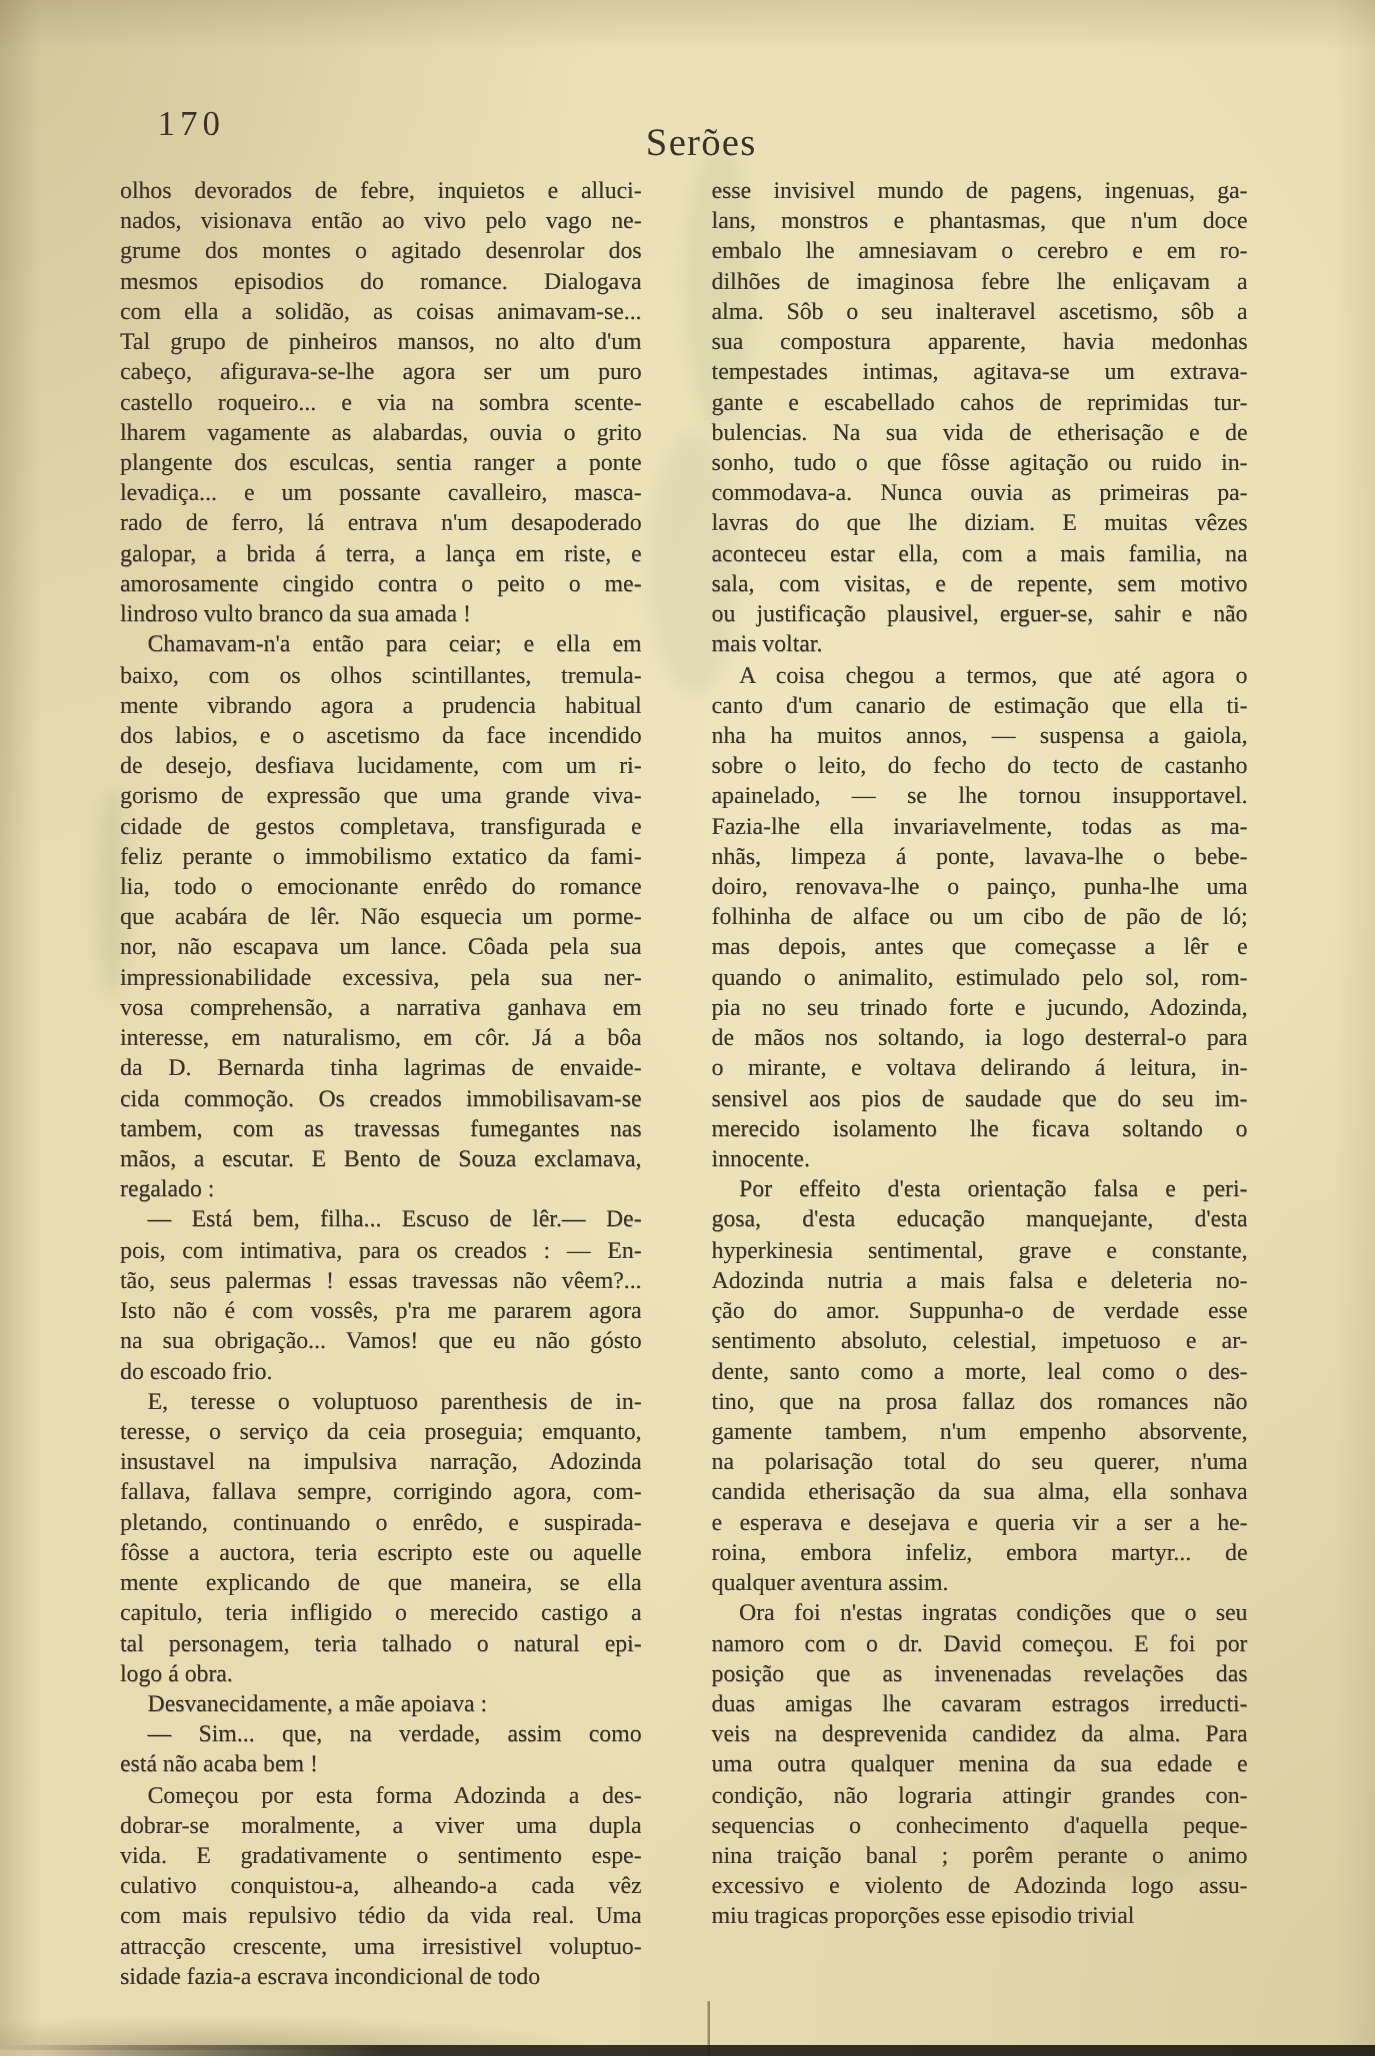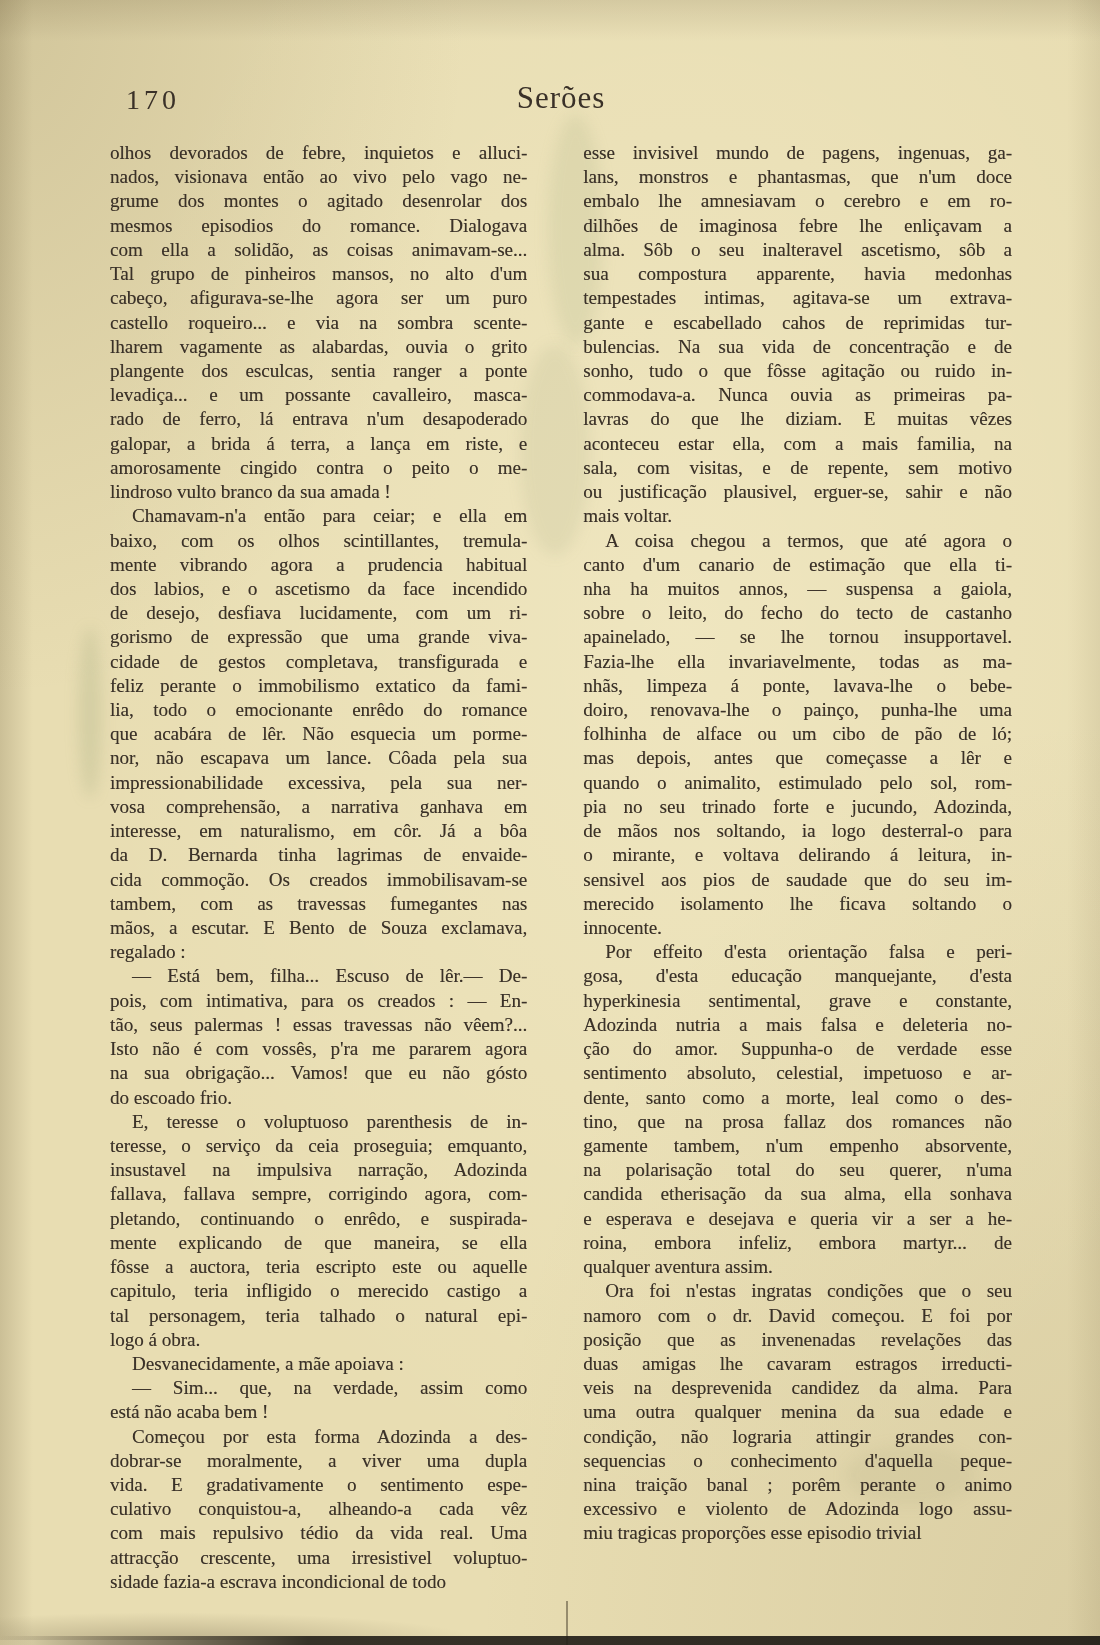--- a/index.html
+++ b/index.html
@@ -17,25 +17,25 @@
       radial-gradient(ellipse at 100% 100%, rgba(130,112,70,0.14), rgba(130,112,70,0) 40%),
       linear-gradient(90deg, rgba(100,85,52,0.22), rgba(100,85,52,0) 3%),
       linear-gradient(270deg, rgba(110,95,60,0.12), rgba(110,95,60,0) 3%),
       linear-gradient(180deg, rgba(100,85,52,0.18), rgba(100,85,52,0) 2.5%);
   }
   .page-number{
     position:absolute;left:126px;top:84px;
     font-size:28px;letter-spacing:4px;text-align:center;
   }
   .running-title{
-    position:absolute;left:110px;top:80px;width:902px;
+    position:absolute;left:110px;top:96px;width:902px;
     text-align:center;font-size:31px;letter-spacing:1px;
   }
   .columns{
-    position:absolute;left:110px;top:141px;width:902px;
+    position:absolute;left:96px;top:141px;width:902px;
     display:flex;gap:20px;
   }
   .col{width:435px;}
   .col.right{width:447px;margin-left:36px;}
   .line{
     font-size:19px;height:24.23px;line-height:24.23px;
     text-align:justify;text-align-last:justify;
     overflow:hidden;
     text-shadow:0.3px 0.3px 0.4px rgba(58,49,40,0.45);
   }
@@ -113,22 +113,22 @@
       <div class="line">pois, com intimativa, para os creados : — En-</div>
       <div class="line">tão, seus palermas ! essas travessas não vêem?...</div>
       <div class="line">Isto não é com vossês, p'ra me pararem agora</div>
       <div class="line">na sua obrigação... Vamos! que eu não gósto</div>
       <div class="line e">do escoado frio.</div>
       <div class="line i">E, teresse o voluptuoso parenthesis de in-</div>
       <div class="line">teresse, o serviço da ceia proseguia; emquanto,</div>
       <div class="line">insustavel na impulsiva narração, Adozinda</div>
       <div class="line">fallava, fallava sempre, corrigindo agora, com-</div>
       <div class="line">pletando, continuando o enrêdo, e suspirada-</div>
+      <div class="line">fôsse a auctora, teria escripto este ou aquelle</div>
       <div class="line">mente explicando de que maneira, se ella</div>
-      <div class="line">fôsse a auctora, teria escripto este ou aquelle</div>
       <div class="line">capitulo, teria infligido o merecido castigo a</div>
       <div class="line">tal personagem, teria talhado o natural epi-</div>
       <div class="line e">logo á obra.</div>
       <div class="line i e">Desvanecidamente, a mãe apoiava :</div>
       <div class="line i">— Sim... que, na verdade, assim como</div>
       <div class="line e">está não acaba bem !</div>
       <div class="line i">Começou por esta forma Adozinda a des-</div>
       <div class="line">dobrar-se moralmente, a viver uma dupla</div>
       <div class="line">vida. E gradativamente o sentimento espe-</div>
       <div class="line">culativo conquistou-a, alheando-a cada vêz</div>
@@ -138,21 +138,21 @@
     </div>
   <div class="col right" id="right-col">
       <div class="line">esse invisivel mundo de pagens, ingenuas, ga-</div>
       <div class="line">lans, monstros e phantasmas, que n'um doce</div>
       <div class="line">embalo lhe amnesiavam o cerebro e em ro-</div>
       <div class="line">dilhões de imaginosa febre lhe enliçavam a</div>
       <div class="line">alma. Sôb o seu inalteravel ascetismo, sôb a</div>
       <div class="line">sua compostura apparente, havia medonhas</div>
       <div class="line">tempestades intimas, agitava-se um extrava-</div>
       <div class="line">gante e escabellado cahos de reprimidas tur-</div>
-      <div class="line">bulencias. Na sua vida de concentração e de</div>
+      <div class="line">bulencias. Na sua vida de etherisação e de</div>
       <div class="line">sonho, tudo o que fôsse agitação ou ruido in-</div>
       <div class="line">commodava-a. Nunca ouvia as primeiras pa-</div>
       <div class="line">lavras do que lhe diziam. E muitas vêzes</div>
       <div class="line">aconteceu estar ella, com a mais familia, na</div>
       <div class="line">sala, com visitas, e de repente, sem motivo</div>
       <div class="line">ou justificação plausivel, erguer-se, sahir e não</div>
       <div class="line e">mais voltar.</div>
       <div class="line i">A coisa chegou a termos, que até agora o</div>
       <div class="line">canto d'um canario de estimação que ella ti-</div>
       <div class="line">nha ha muitos annos, — suspensa a gaiola,</div>

